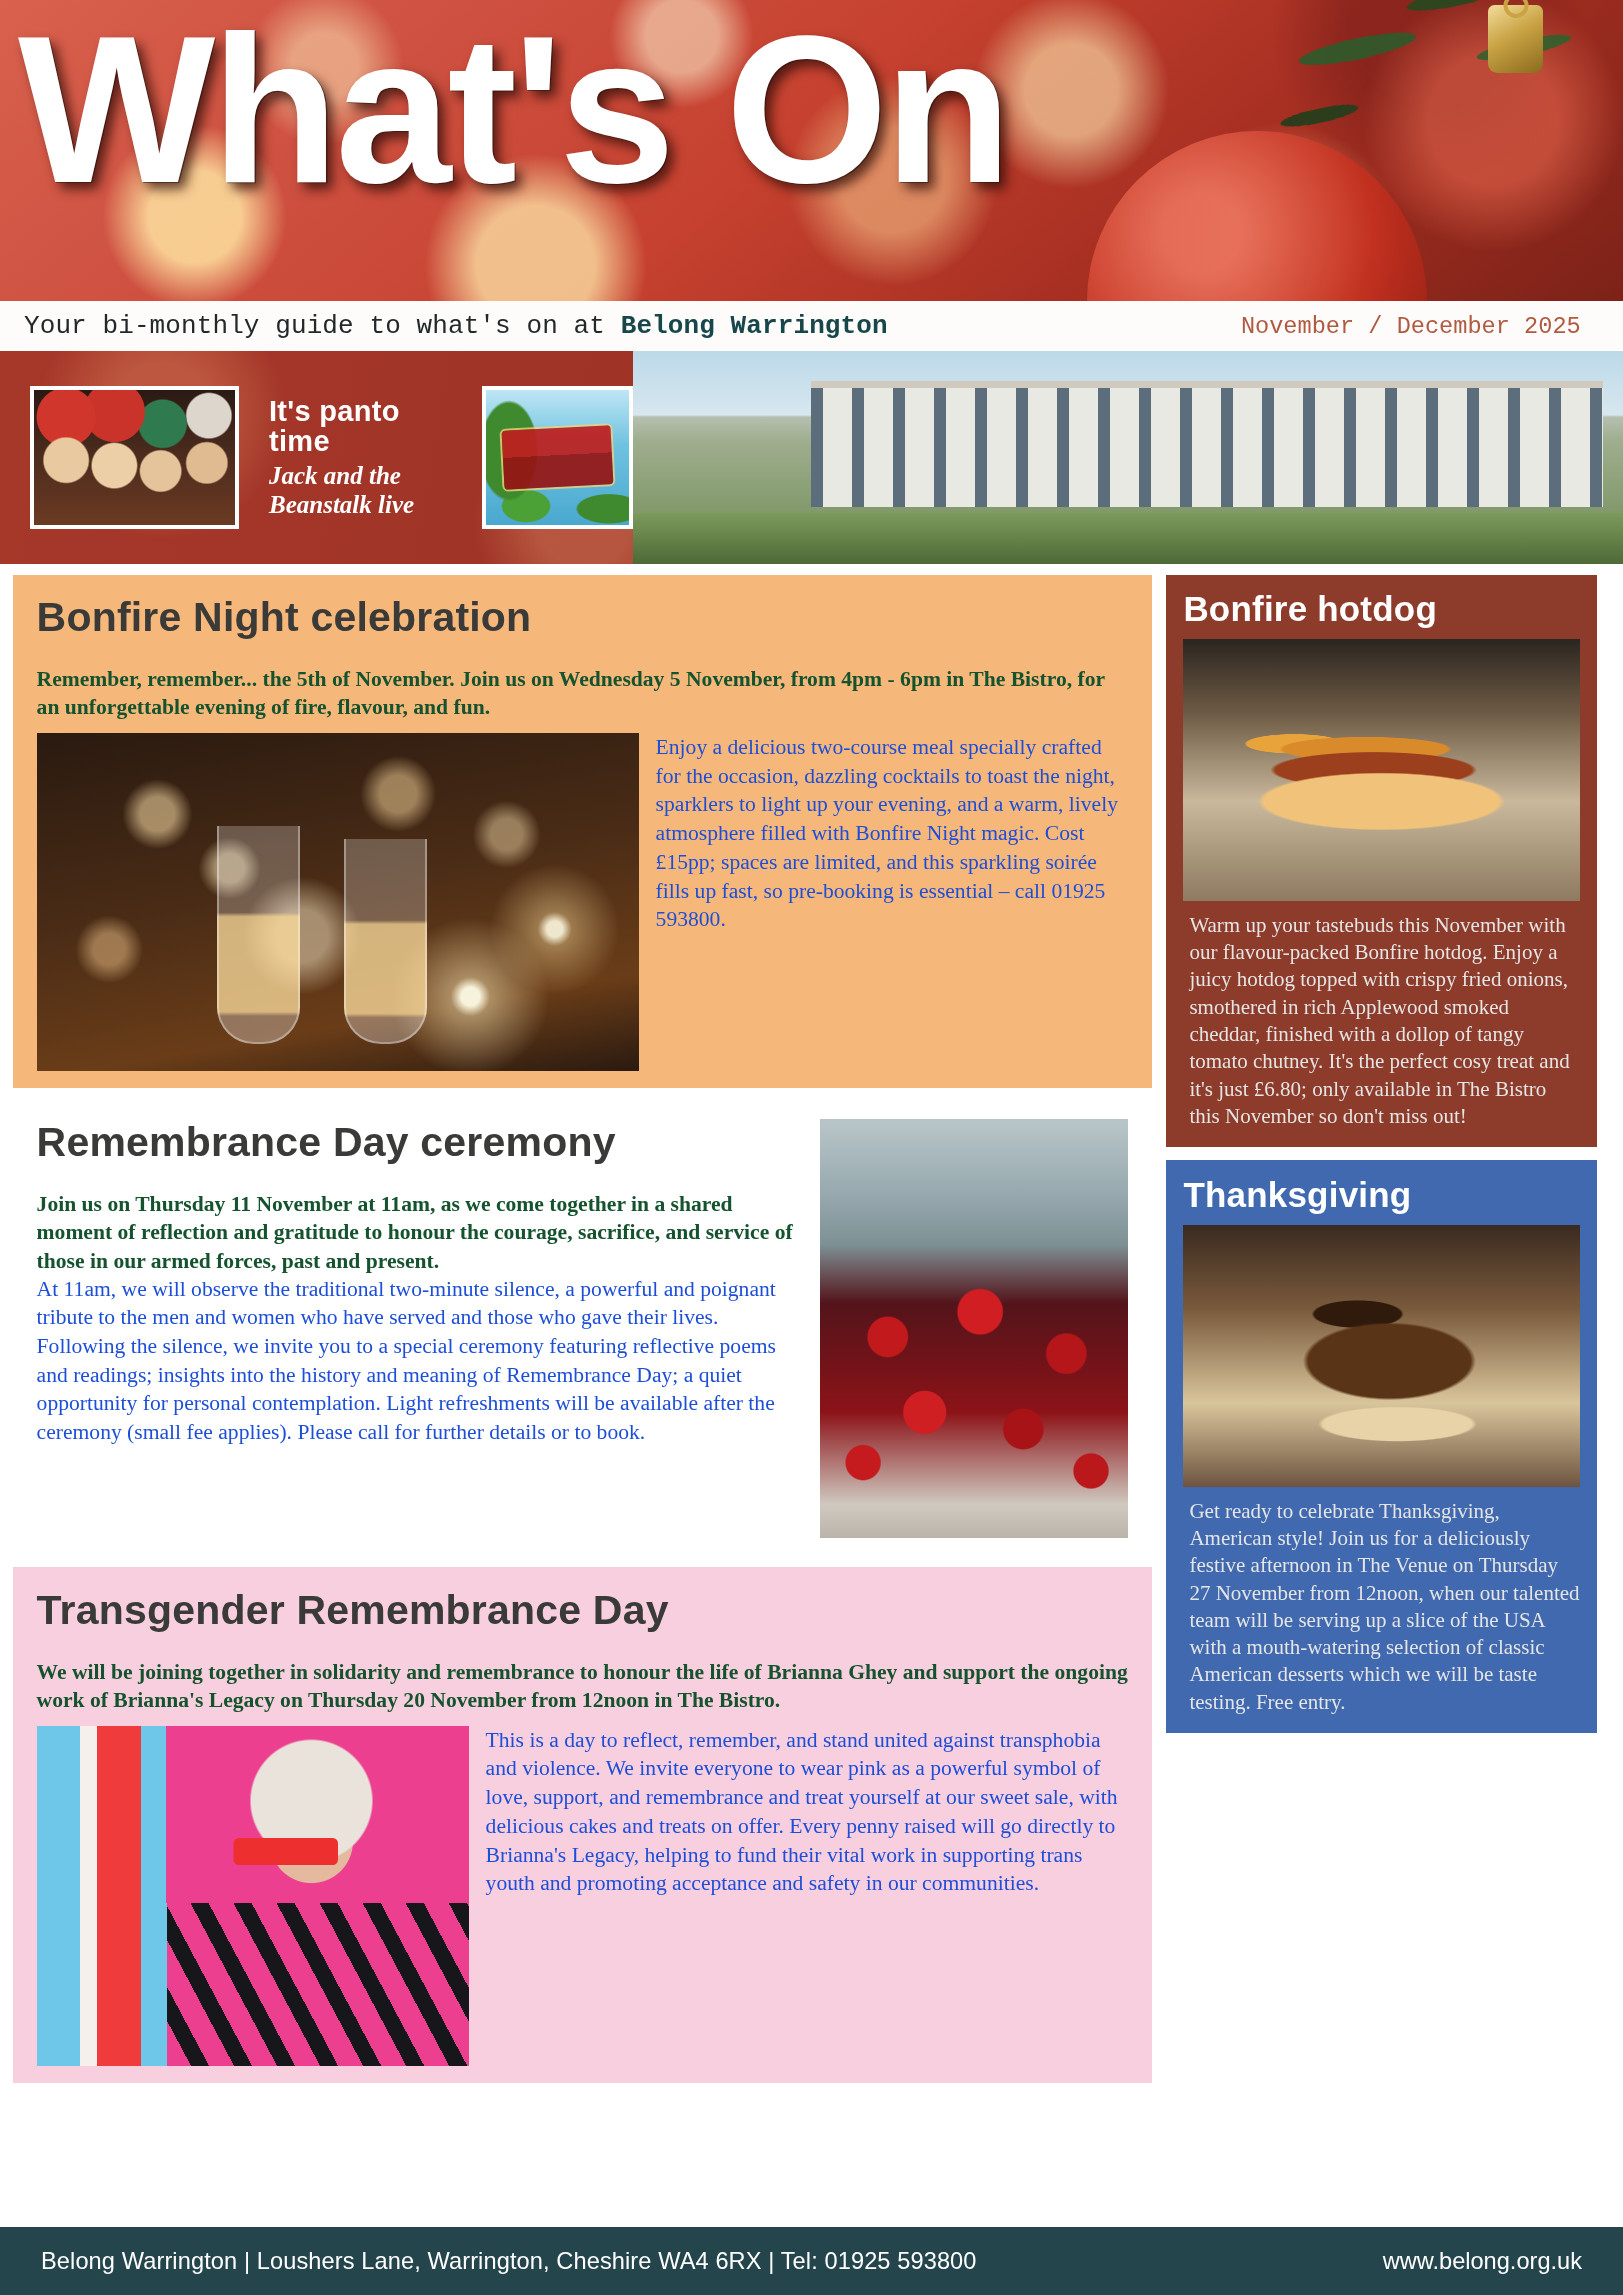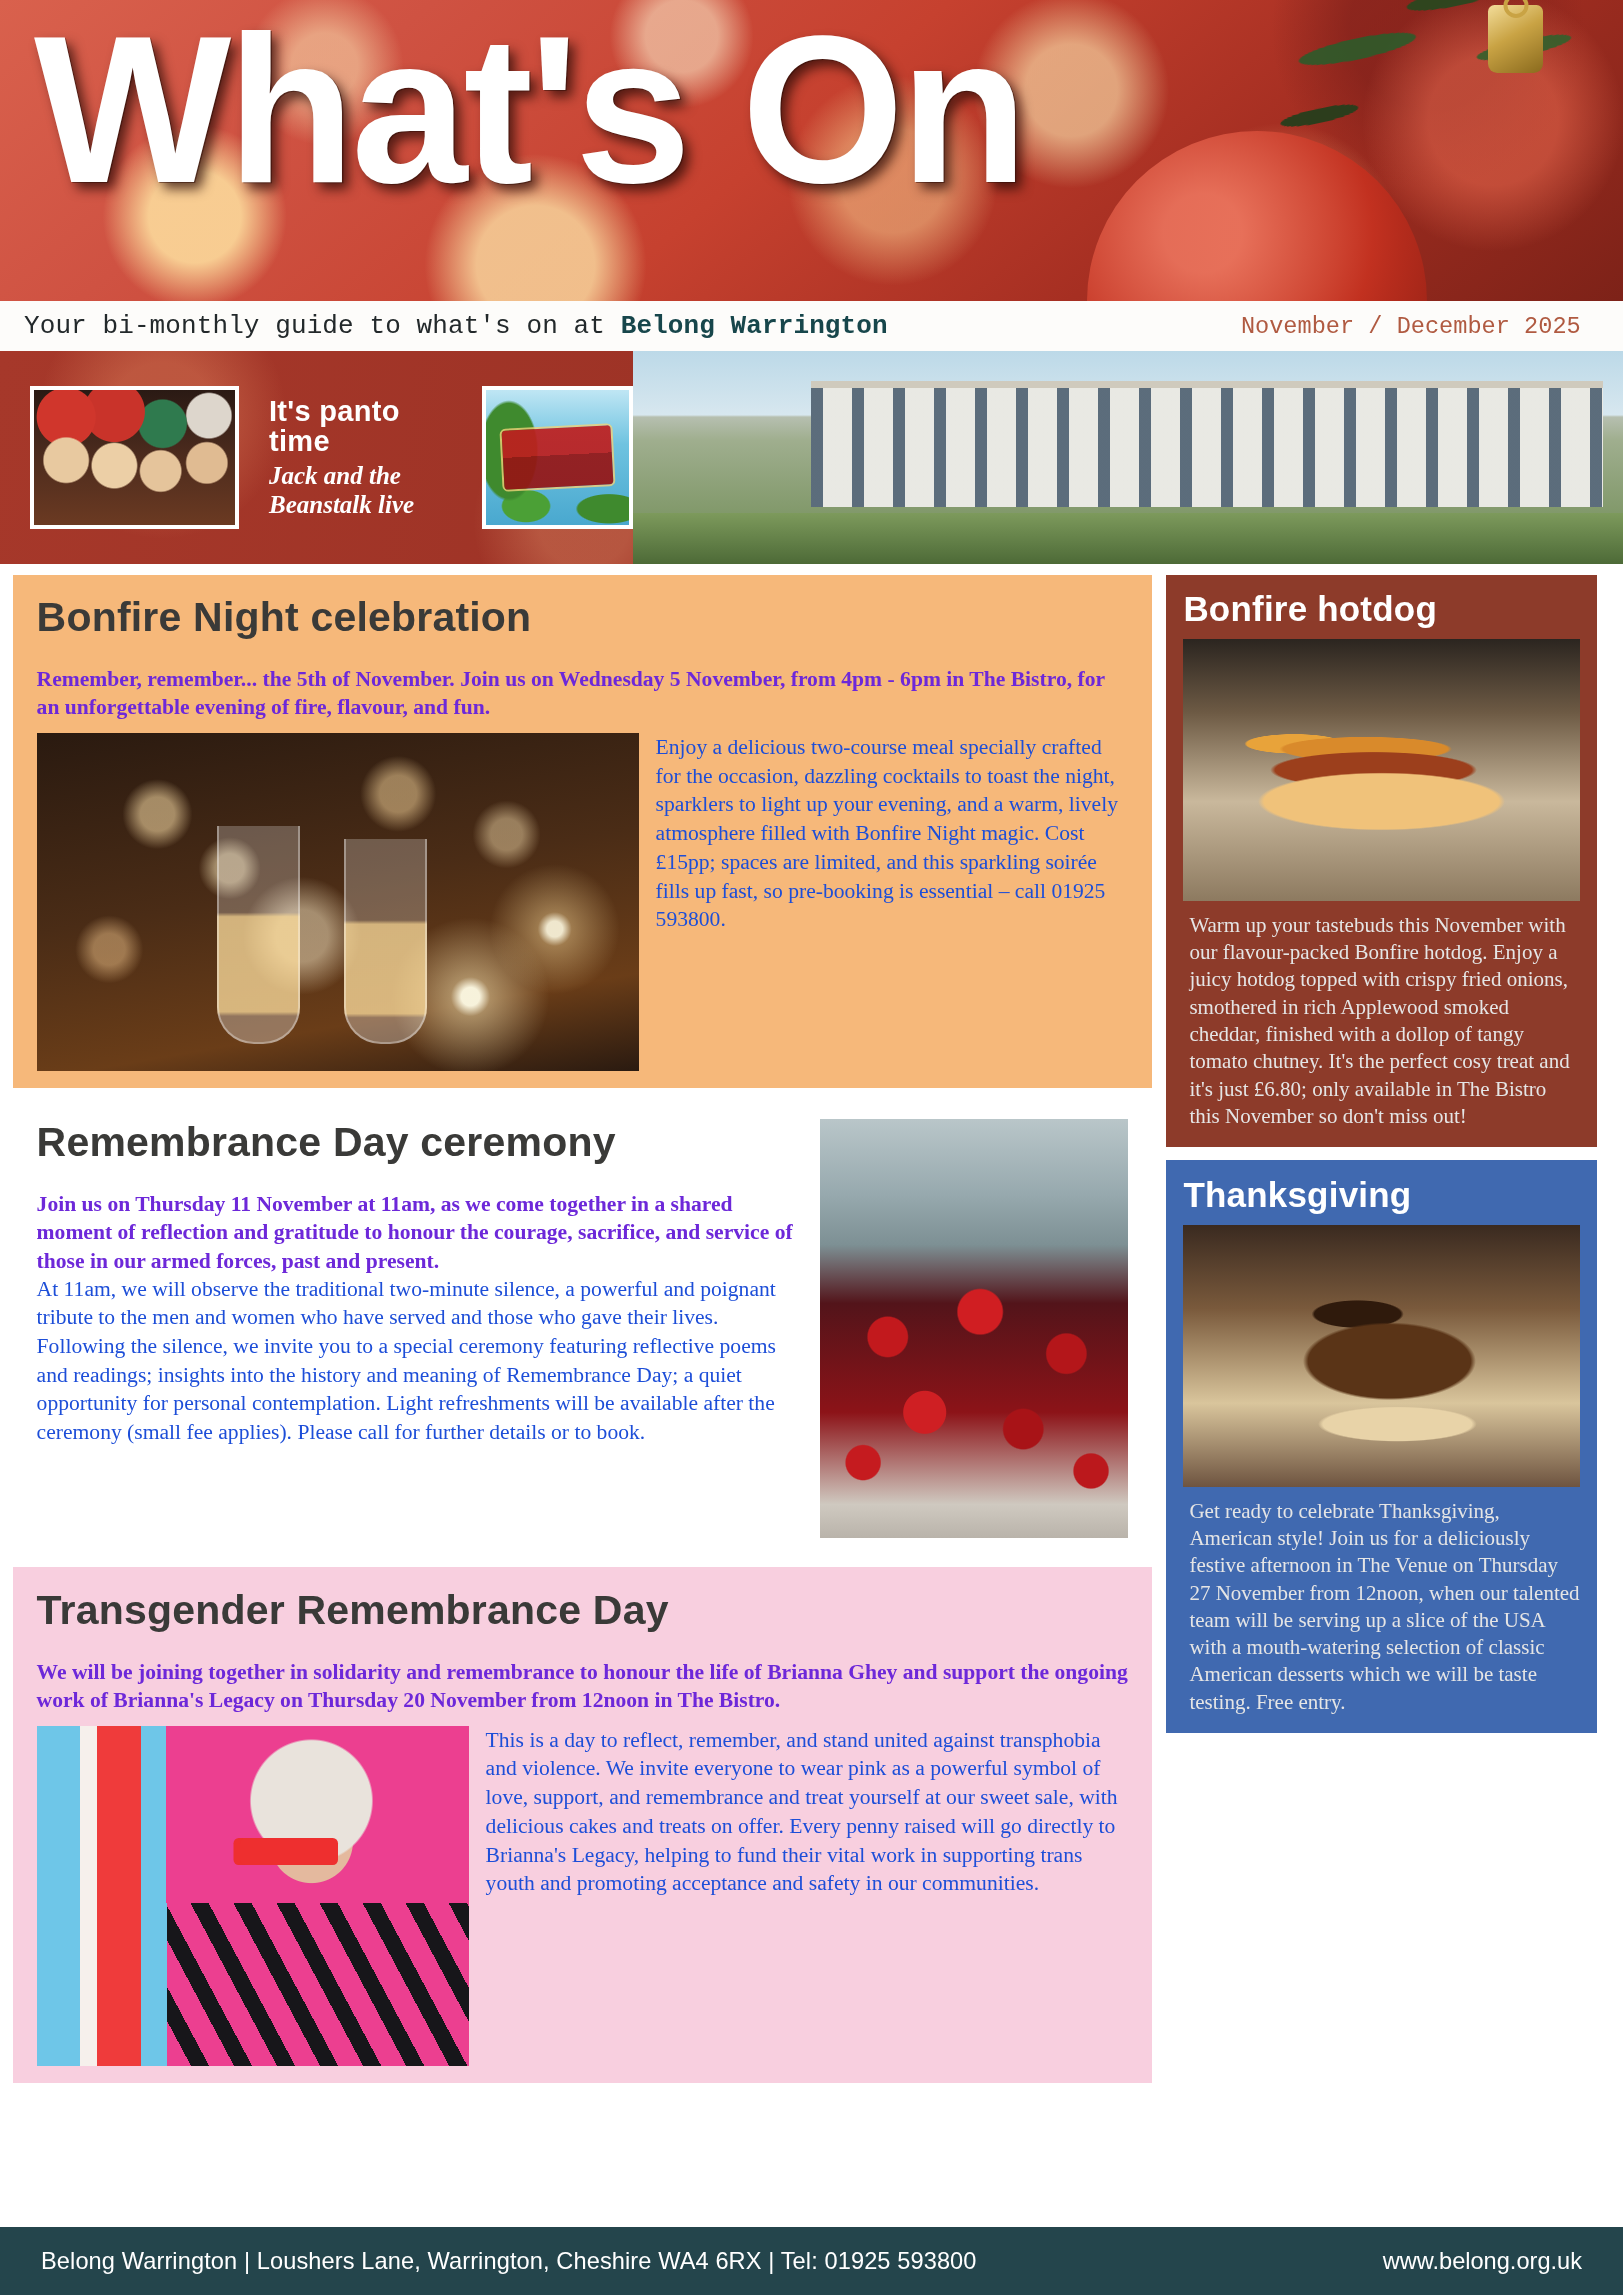--- a/index.html
+++ b/index.html
@@ -56,21 +56,21 @@
     opacity:.95;
   }
   .masthead-title {
     position: relative;
     z-index: 5;
     color: #ffffff;
     font-size: 209px;
     font-weight: 700;
     letter-spacing: -3.9px;
     line-height: 1;
-    padding-left: 34px;
+    padding-left: 18px;
     padding-top: 5.2px;
     text-shadow: 6.5px 6.5px 11.8px rgba(40,10,5,.72), 1.3px 1.3px 0 rgba(60,20,10,.5);
     white-space: nowrap;
   }
 
   
   .subtitle-bar {
     position: relative;
     height: 50px;
     background: #fdfcfa;
@@ -189,21 +189,21 @@
 
   
   .article { padding: 19.6px 23.6px 17px 23.6px; }
   .art-title {
     font-size: 41px; font-weight: 700; color: #3a3a38;
     letter-spacing: 0.2px; margin-bottom: 9.2px;
   }
   .art-lead {
     font-family: "Liberation Serif", serif;
     font-weight: 700; font-size: 21.6px; line-height: 1.30;
-    color: #6d28d9;
+    color: #14532d;
     margin-top: 24px;
   }
   .art-body {
     font-family: "Liberation Serif", serif;
     font-size: 21.6px; line-height: 1.33; color: #1d4ed8;
   }
 
   .flow { display: flex; gap: 17px; margin-top: 11.8px; }
 
   

